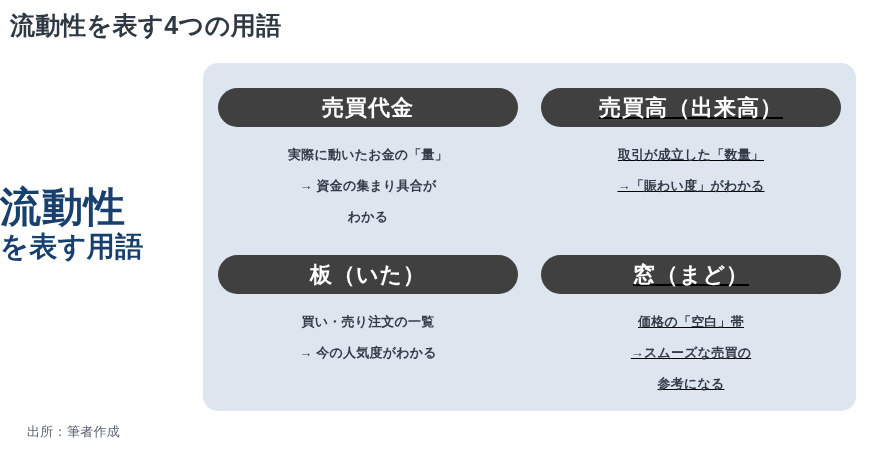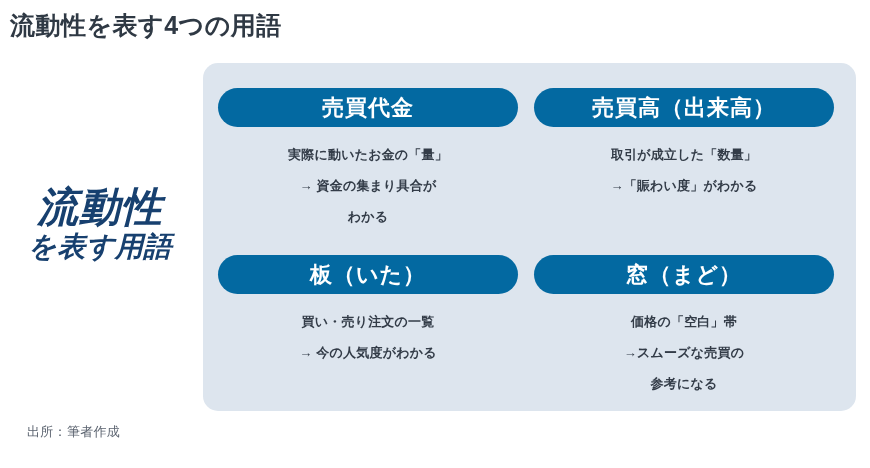--- a/index.html
+++ b/index.html
@@ -26,23 +26,21 @@
     font-weight: bold;
     color: #2f3944;
     letter-spacing: 0.5px;
     white-space: nowrap;
   }
   #side-label {
     position: absolute;
     left: 0px;
     top: 183px;
     width: 200px;
-    text-align: center;
     color: #17406f;
-    font-style: italic;
   }
   #side-label .big {
     display: block;
     font-size: 41px;
     font-weight: bold;
     line-height: 48px;
     letter-spacing: 1px;
   }
   #side-label .small {
     display: block;
@@ -58,28 +56,28 @@
     width: 653px;
     height: 348px;
     background: #dde5ee;
     border-radius: 15px;
   }
   .card {
     position: absolute;
     width: 300px;
   }
   .card.col-left  { left: 15px; }
-  .card.col-right { left: 331px; }
+  .card.col-right { left: 338px; text-decoration: underline; }
   .card.row-top    { top: 25px; }
   .card.row-bottom { top: 192px; }
   .pill {
     width: 300px;
     height: 39px;
     box-sizing: border-box;
-    background: #0369a1;
+    background: #404040;
     border-radius: 20px;
     color: #ffffff;
     font-size: 22px;
     font-weight: bold;
     line-height: 39px;
     text-align: center;
     letter-spacing: 1px;
     white-space: nowrap;
     overflow: hidden;
   }

